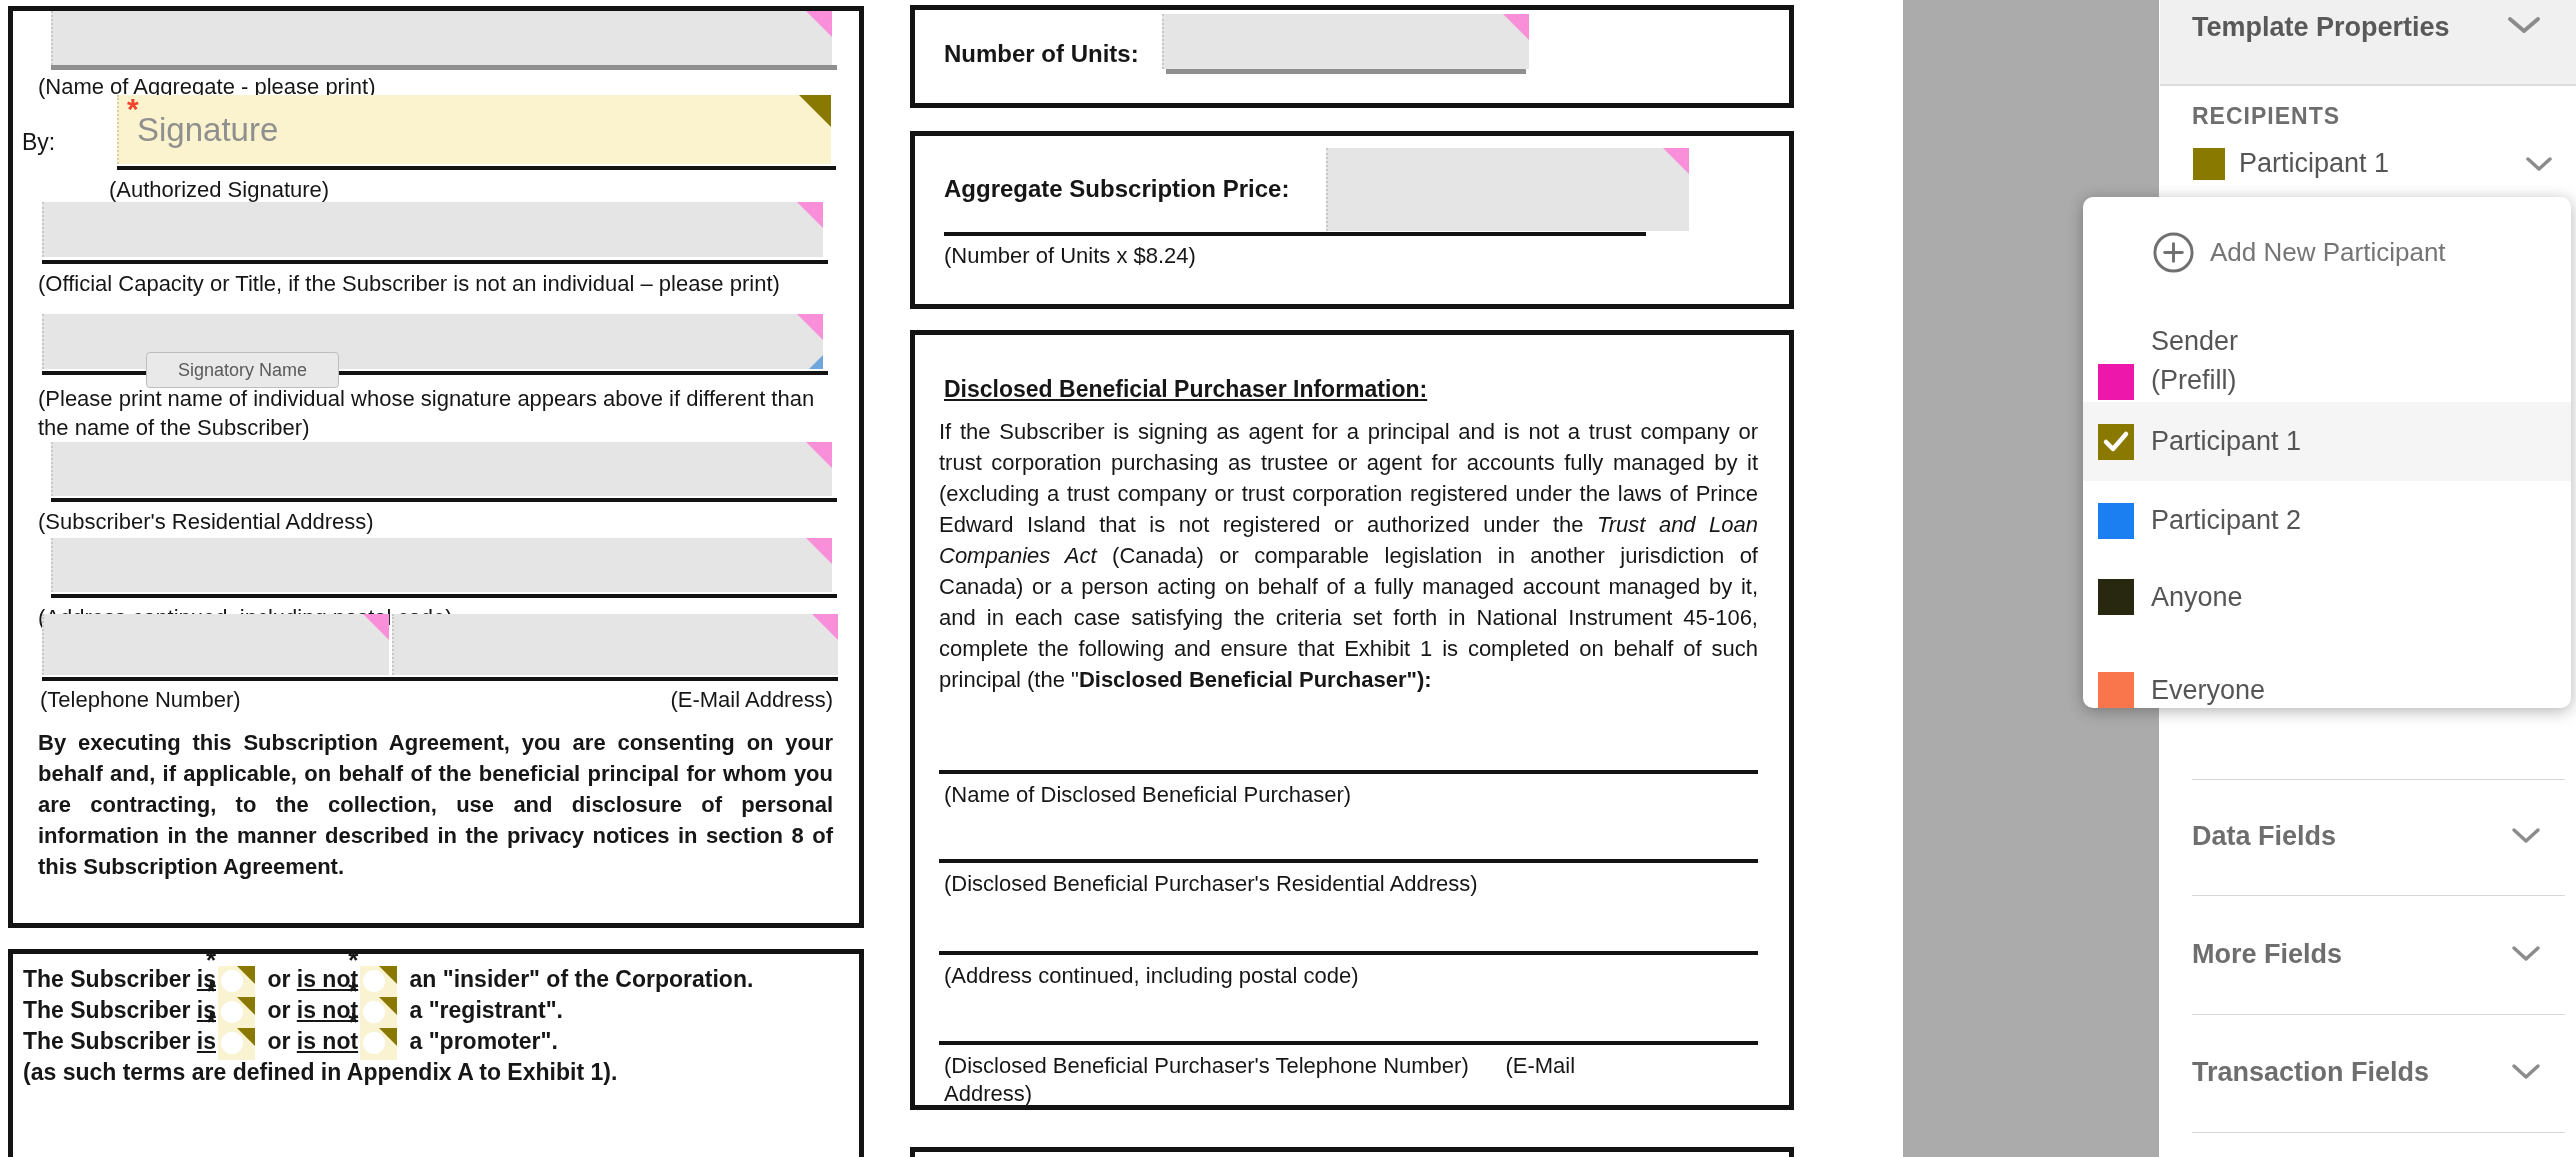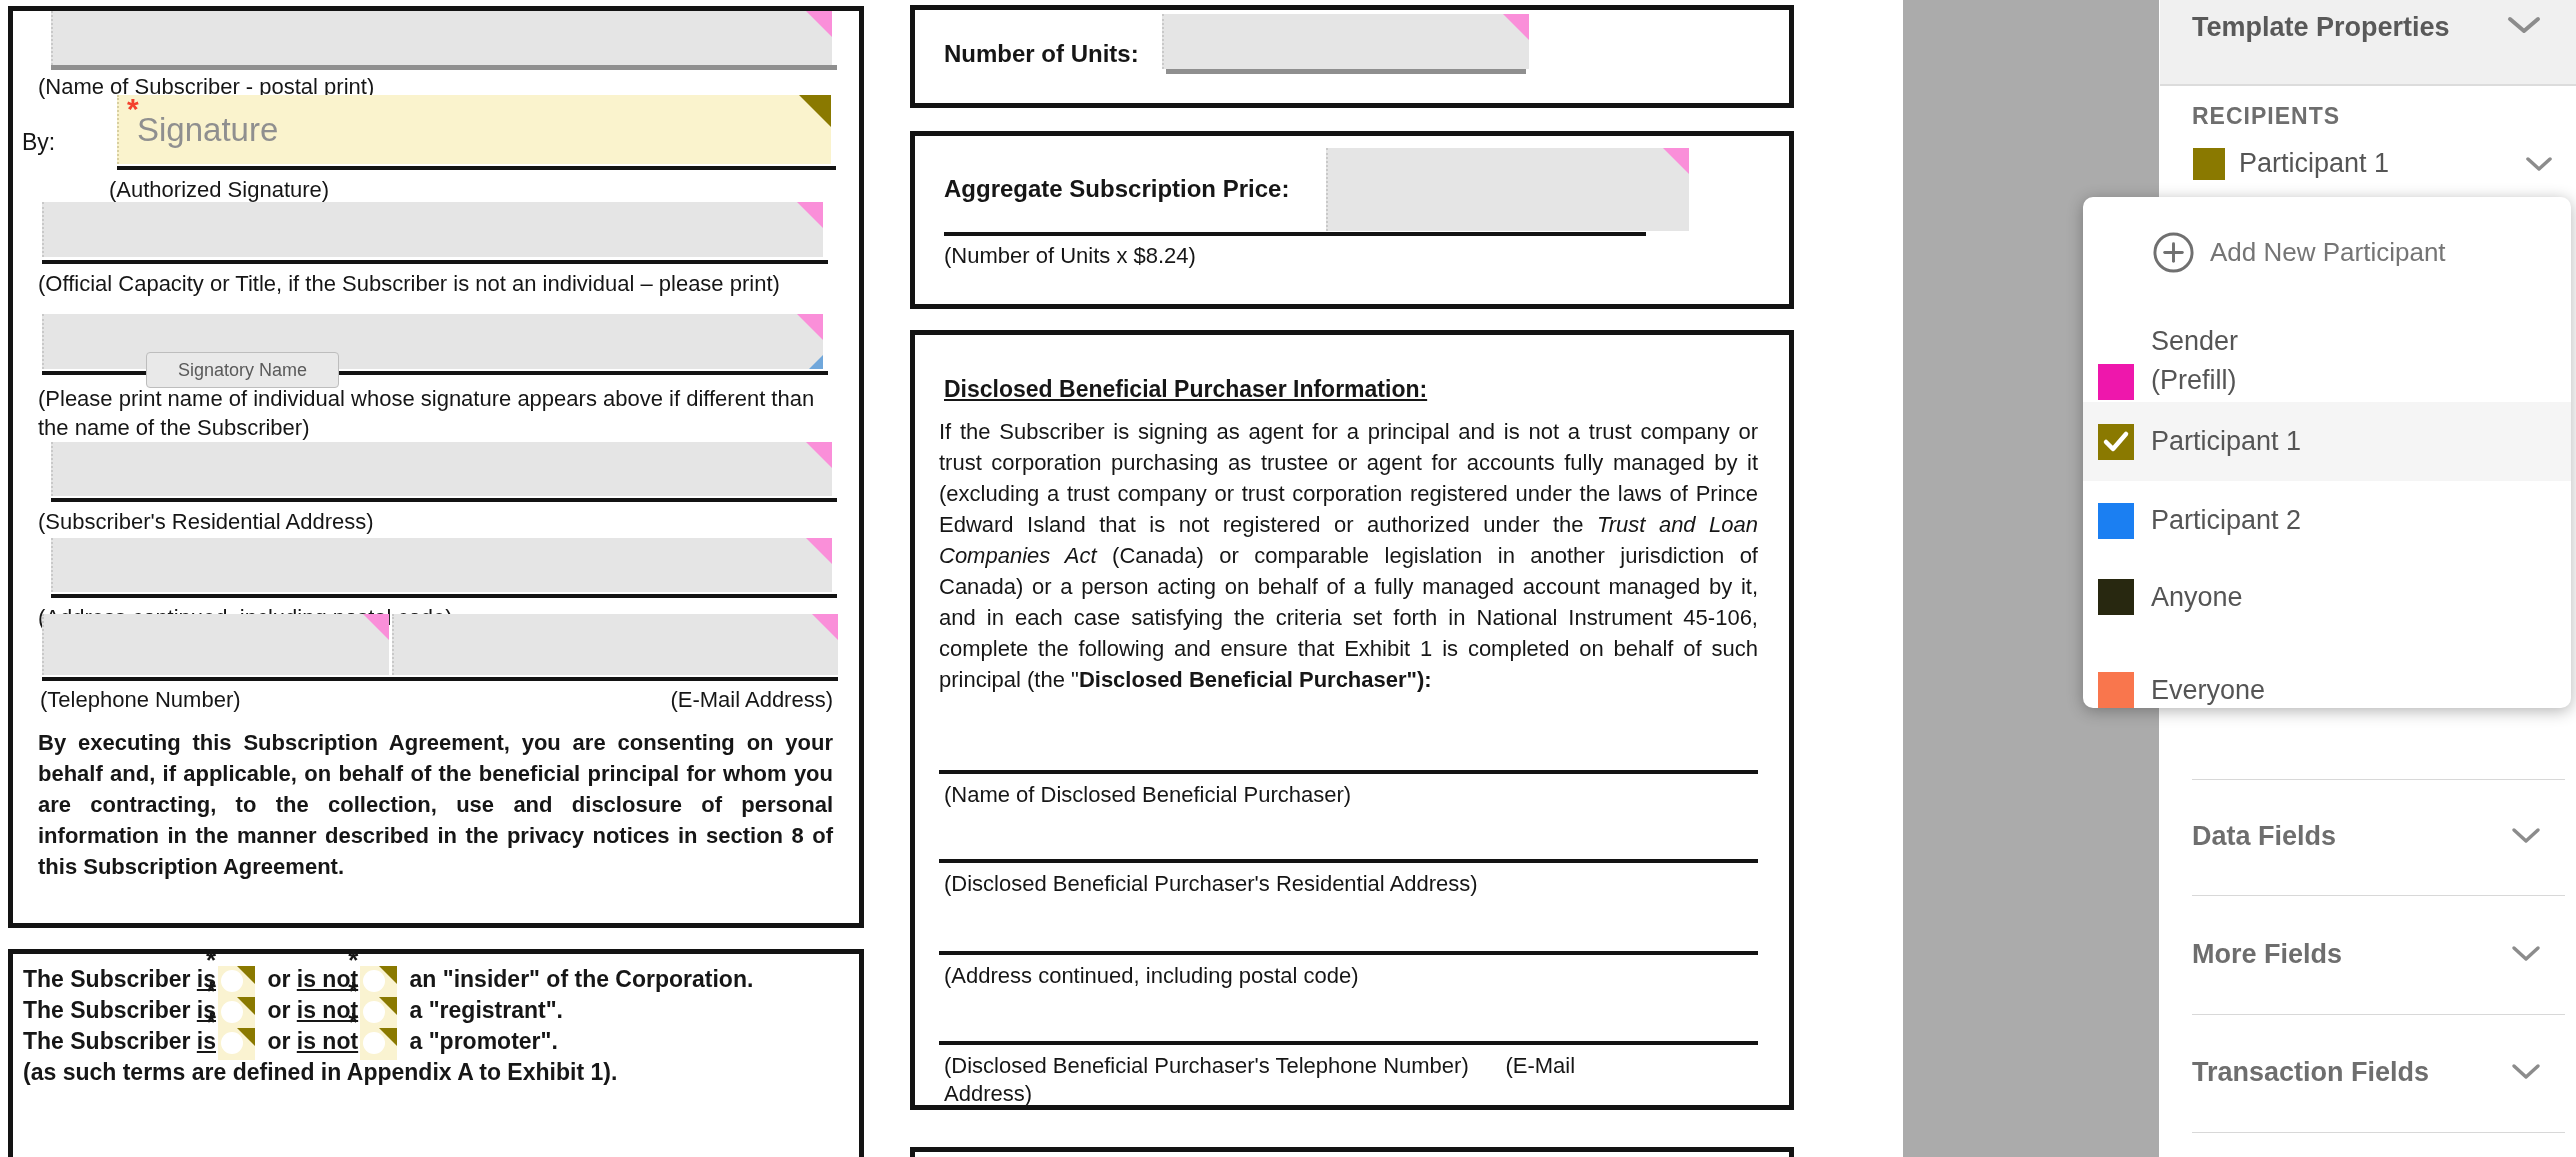--- a/index.html
+++ b/index.html
@@ -75,21 +75,21 @@
 <body>
 
 <div class="page">
 
   <div class="docbox" style="left:8px;top:6px;width:846px;height:912px;">
 
     <div class="ffield" style="left:38px;top:0;width:781px;height:54px;">
       <span class="corner-pink" style="border-top:26px solid #fa8fd9;"></span>
     </div>
     <div class="hr gray" style="left:38px;top:54px;width:786px;"></div>
-    <div class="doclabel" style="left:25px;top:63px;">(Name of Subscriber - postal print)</div>
+    <div class="doclabel" style="left:25px;top:63px;">(Name of Aggregate - please print)</div>
 
     <div class="doclabel" style="left:9px;top:118px;font-size:23px;">By:</div>
 
     <div class="yfield" style="left:104px;top:84px;width:714px;height:69px;">
       <span class="req" style="left:8px;top:4px;color:#f4412c;">*</span>
       <span class="sig-ph">Signature</span>
       <span class="corner-olive" style="border-top:32px solid #8a7900;"></span>
     </div>
     <div class="hr" style="left:104px;top:155px;width:719px;"></div>
     <div class="doclabel" style="left:96px;top:166px;">(Authorized Signature)</div>

